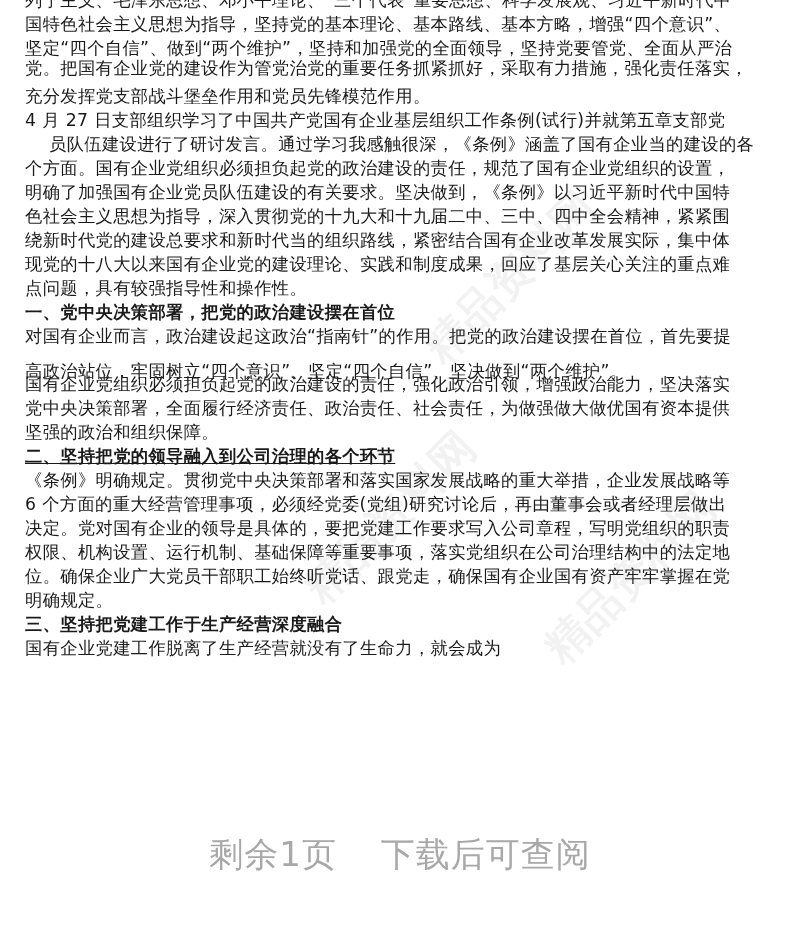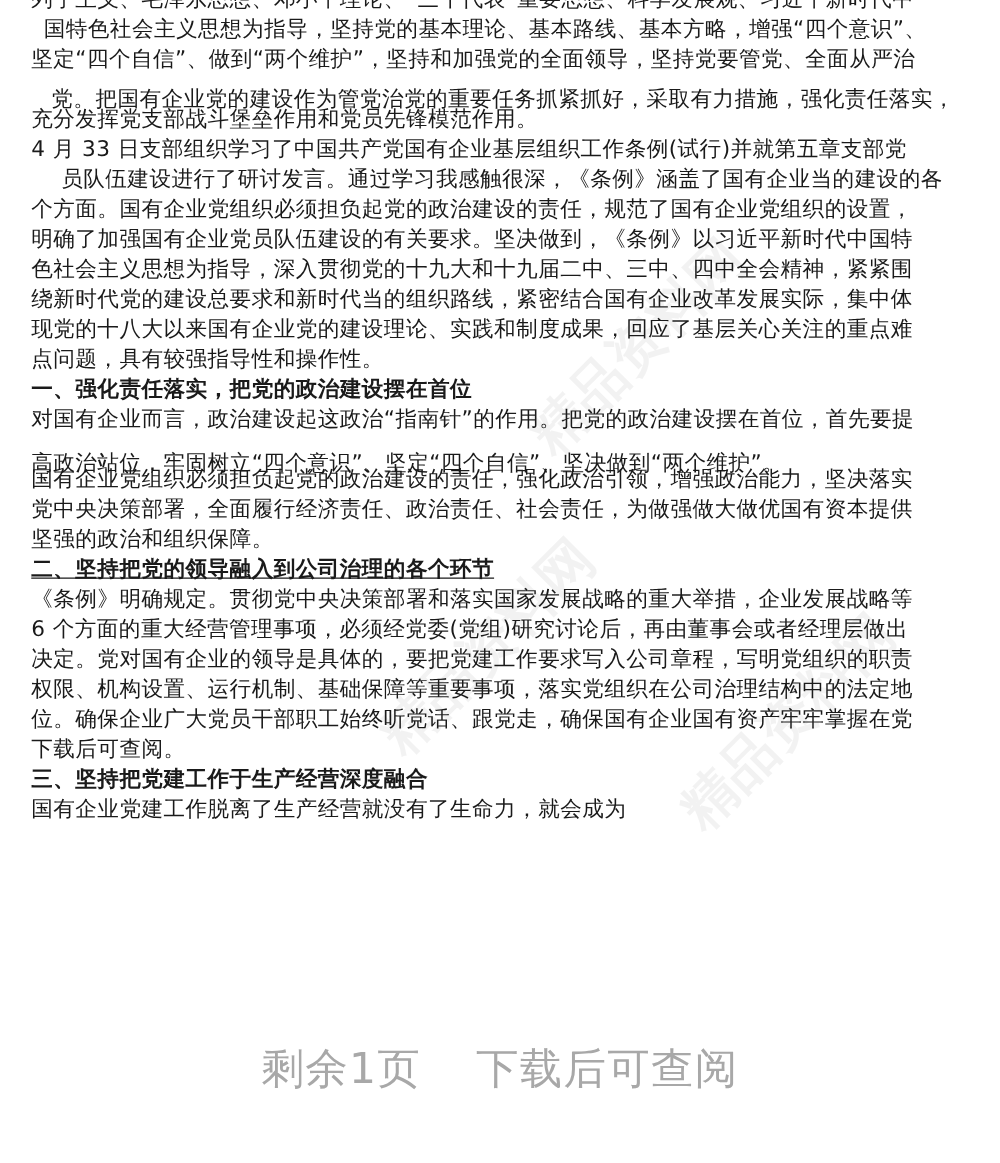--- a/index.html
+++ b/index.html
@@ -17,45 +17,45 @@
 </style>
 </head>
 <body>
 
 <div class="page">
   <div class="watermark" style="left:400px; top:260px;">精品资料网</div>
   <div class="watermark" style="left:280px; top:500px;">精品资料网</div>
   <div class="watermark" style="left:520px; top:560px;">精品资料网</div>
 
   <div class="line" style="top:0px;">列宁主义、毛泽东思想、邓小平理论、“三个代表”重要思想、科学发展观、习近平新时代中</div>
-  <div class="line" style="top:24px;margin-left:10px;">国特色社会主义思想为指导，坚持党的基本理论、基本路线、基本方略，增强“四个意识”、</div>
+  <div class="line" style="top:24px;">国特色社会主义思想为指导，坚持党的基本理论、基本路线、基本方略，增强“四个意识”、</div>
   <div class="line" style="top:48px;">坚定“四个自信”、做到“两个维护”，坚持和加强党的全面领导，坚持党要管党、全面从严治</div>
-  <div class="line" style="top:80px;text-align:center;">党。把国有企业党的建设作为管党治党的重要任务抓紧抓好，采取有力措施，强化责任落实，</div>
+  <div class="line" style="top:68px;">党。把国有企业党的建设作为管党治党的重要任务抓紧抓好，采取有力措施，强化责任落实，</div>
   <div class="line" style="top:96px;">充分发挥党支部战斗堡垒作用和党员先锋模范作用。</div>
-  <div class="line" style="top:120px;">4 月 33 日支部组织学习了中国共产党国有企业基层组织工作条例(试行)并就第五章支部党</div>
+  <div class="line" style="top:120px;">4 月 27 日支部组织学习了中国共产党国有企业基层组织工作条例(试行)并就第五章支部党</div>
   <div class="line" style="top:144px;margin-left:24px;">员队伍建设进行了研讨发言。通过学习我感触很深，《条例》涵盖了国有企业当的建设的各</div>
   <div class="line" style="top:168px;">个方面。国有企业党组织必须担负起党的政治建设的责任，规范了国有企业党组织的设置，</div>
   <div class="line" style="top:192px;">明确了加强国有企业党员队伍建设的有关要求。坚决做到，《条例》以习近平新时代中国特</div>
   <div class="line" style="top:216px;">色社会主义思想为指导，深入贯彻党的十九大和十九届二中、三中、四中全会精神，紧紧围</div>
   <div class="line" style="top:240px;">绕新时代党的建设总要求和新时代当的组织路线，紧密结合国有企业改革发展实际，集中体</div>
   <div class="line" style="top:264px;">现党的十八大以来国有企业党的建设理论、实践和制度成果，回应了基层关心关注的重点难</div>
   <div class="line" style="top:288px;">点问题，具有较强指导性和操作性。</div>
-  <div class="line heading" style="top:312px;">一、强化责任落实，把党的政治建设摆在首位</div>
+  <div class="line heading" style="top:312px;">一、党中央决策部署，把党的政治建设摆在首位</div>
   <div class="line" style="top:336px;">对国有企业而言，政治建设起这政治“指南针”的作用。把党的政治建设摆在首位，首先要提</div>
   <div class="line" style="top:360px;margin-top:11px;">高政治站位，牢固树立“四个意识”、坚定“四个自信”、坚决做到“两个维护”。</div>
   <div class="line" style="top:384px;">国有企业党组织必须担负起党的政治建设的责任，强化政治引领，增强政治能力，坚决落实</div>
   <div class="line" style="top:408px;">党中央决策部署，全面履行经济责任、政治责任、社会责任，为做强做大做优国有资本提供</div>
   <div class="line" style="top:432px;">坚强的政治和组织保障。</div>
   <div class="line heading" style="top:456px;text-decoration:underline;">二、坚持把党的领导融入到公司治理的各个环节</div>
   <div class="line" style="top:480px;">《条例》明确规定。贯彻党中央决策部署和落实国家发展战略的重大举措，企业发展战略等</div>
   <div class="line" style="top:504px;">6 个方面的重大经营管理事项，必须经党委(党组)研究讨论后，再由董事会或者经理层做出</div>
   <div class="line" style="top:528px;">决定。党对国有企业的领导是具体的，要把党建工作要求写入公司章程，写明党组织的职责</div>
   <div class="line" style="top:552px;">权限、机构设置、运行机制、基础保障等重要事项，落实党组织在公司治理结构中的法定地</div>
   <div class="line" style="top:576px;">位。确保企业广大党员干部职工始终听党话、跟党走，确保国有企业国有资产牢牢掌握在党</div>
-  <div class="line" style="top:600px;">下载后可查阅。</div>
+  <div class="line" style="top:600px;">明确规定。</div>
   <div class="line heading" style="top:624px;">三、坚持把党建工作于生产经营深度融合</div>
   <div class="line" style="top:648px;">国有企业党建工作脱离了生产经营就没有了生命力，就会成为</div>
 </div>
 
 <div class="more">
   <span>剩余1页</span>
   <span>下载后可查阅</span>
 </div>
 
 </body></html>

